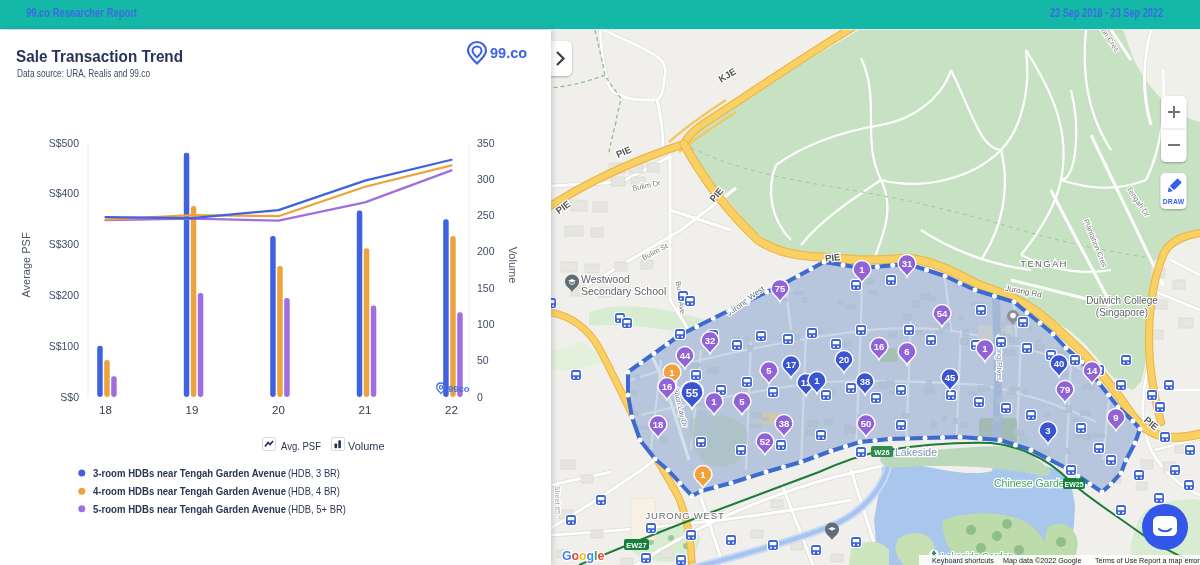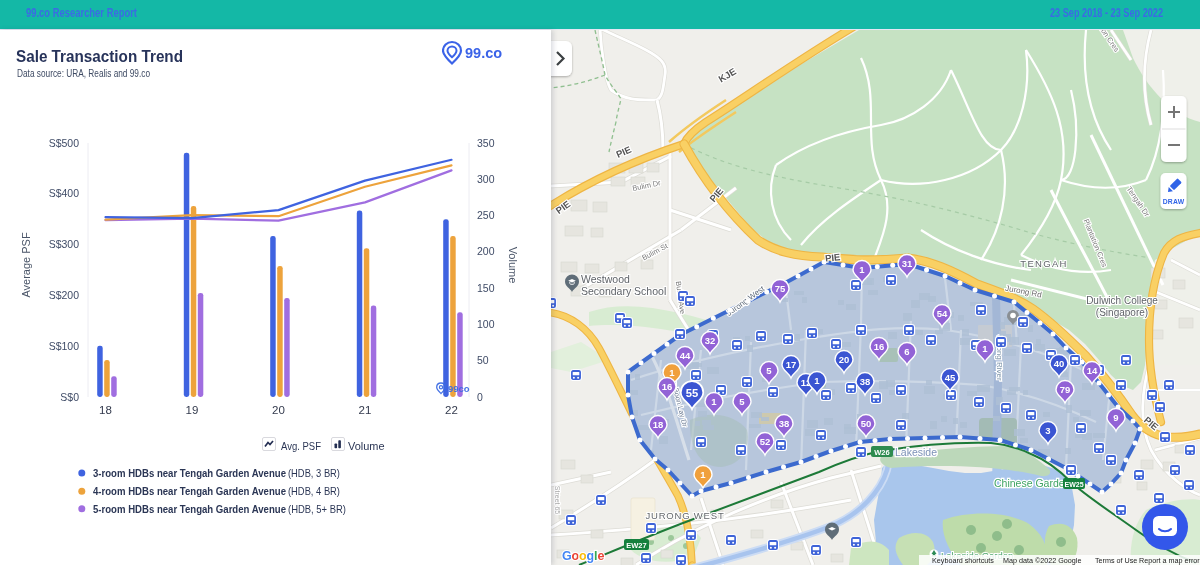--- a/index.html
+++ b/index.html
@@ -1,18 +1,18 @@
 <!DOCTYPE html>
 <html><head><meta charset="utf-8">
 <style>
 *{margin:0;padding:0;box-sizing:border-box}
 body{width:1200px;height:565px;overflow:hidden;font-family:"Liberation Sans",sans-serif;background:#fff;position:relative}
 .topbar{position:absolute;left:0;top:0;width:1200px;height:30px;background:#14b8a6;border-bottom:1px solid #e4e7f4}
 .panel{position:absolute;left:0;top:30px;width:551px;height:535px;background:#fff;z-index:5;box-shadow:2px 0 5px rgba(40,50,80,.18)}
-.logo{position:absolute;left:442px;top:9px}
+.logo{position:absolute;left:467px;top:9px}
 .chart{position:absolute;left:0;top:0}
 .map{position:absolute;left:551px;top:30px;width:649px;height:535px}
 </style></head>
 <body>
 <div class="map"><svg width="649" height="535" viewBox="0 0 649 535" xmlns="http://www.w3.org/2000/svg" font-family="Liberation Sans, sans-serif">
       <defs>
         <filter id="sh" x="-30%" y="-30%" width="160%" height="160%">
           <feDropShadow dx="0" dy="1" stdDeviation="1.2" flood-color="#000" flood-opacity="0.3"></feDropShadow>
         </filter>
       </defs>

